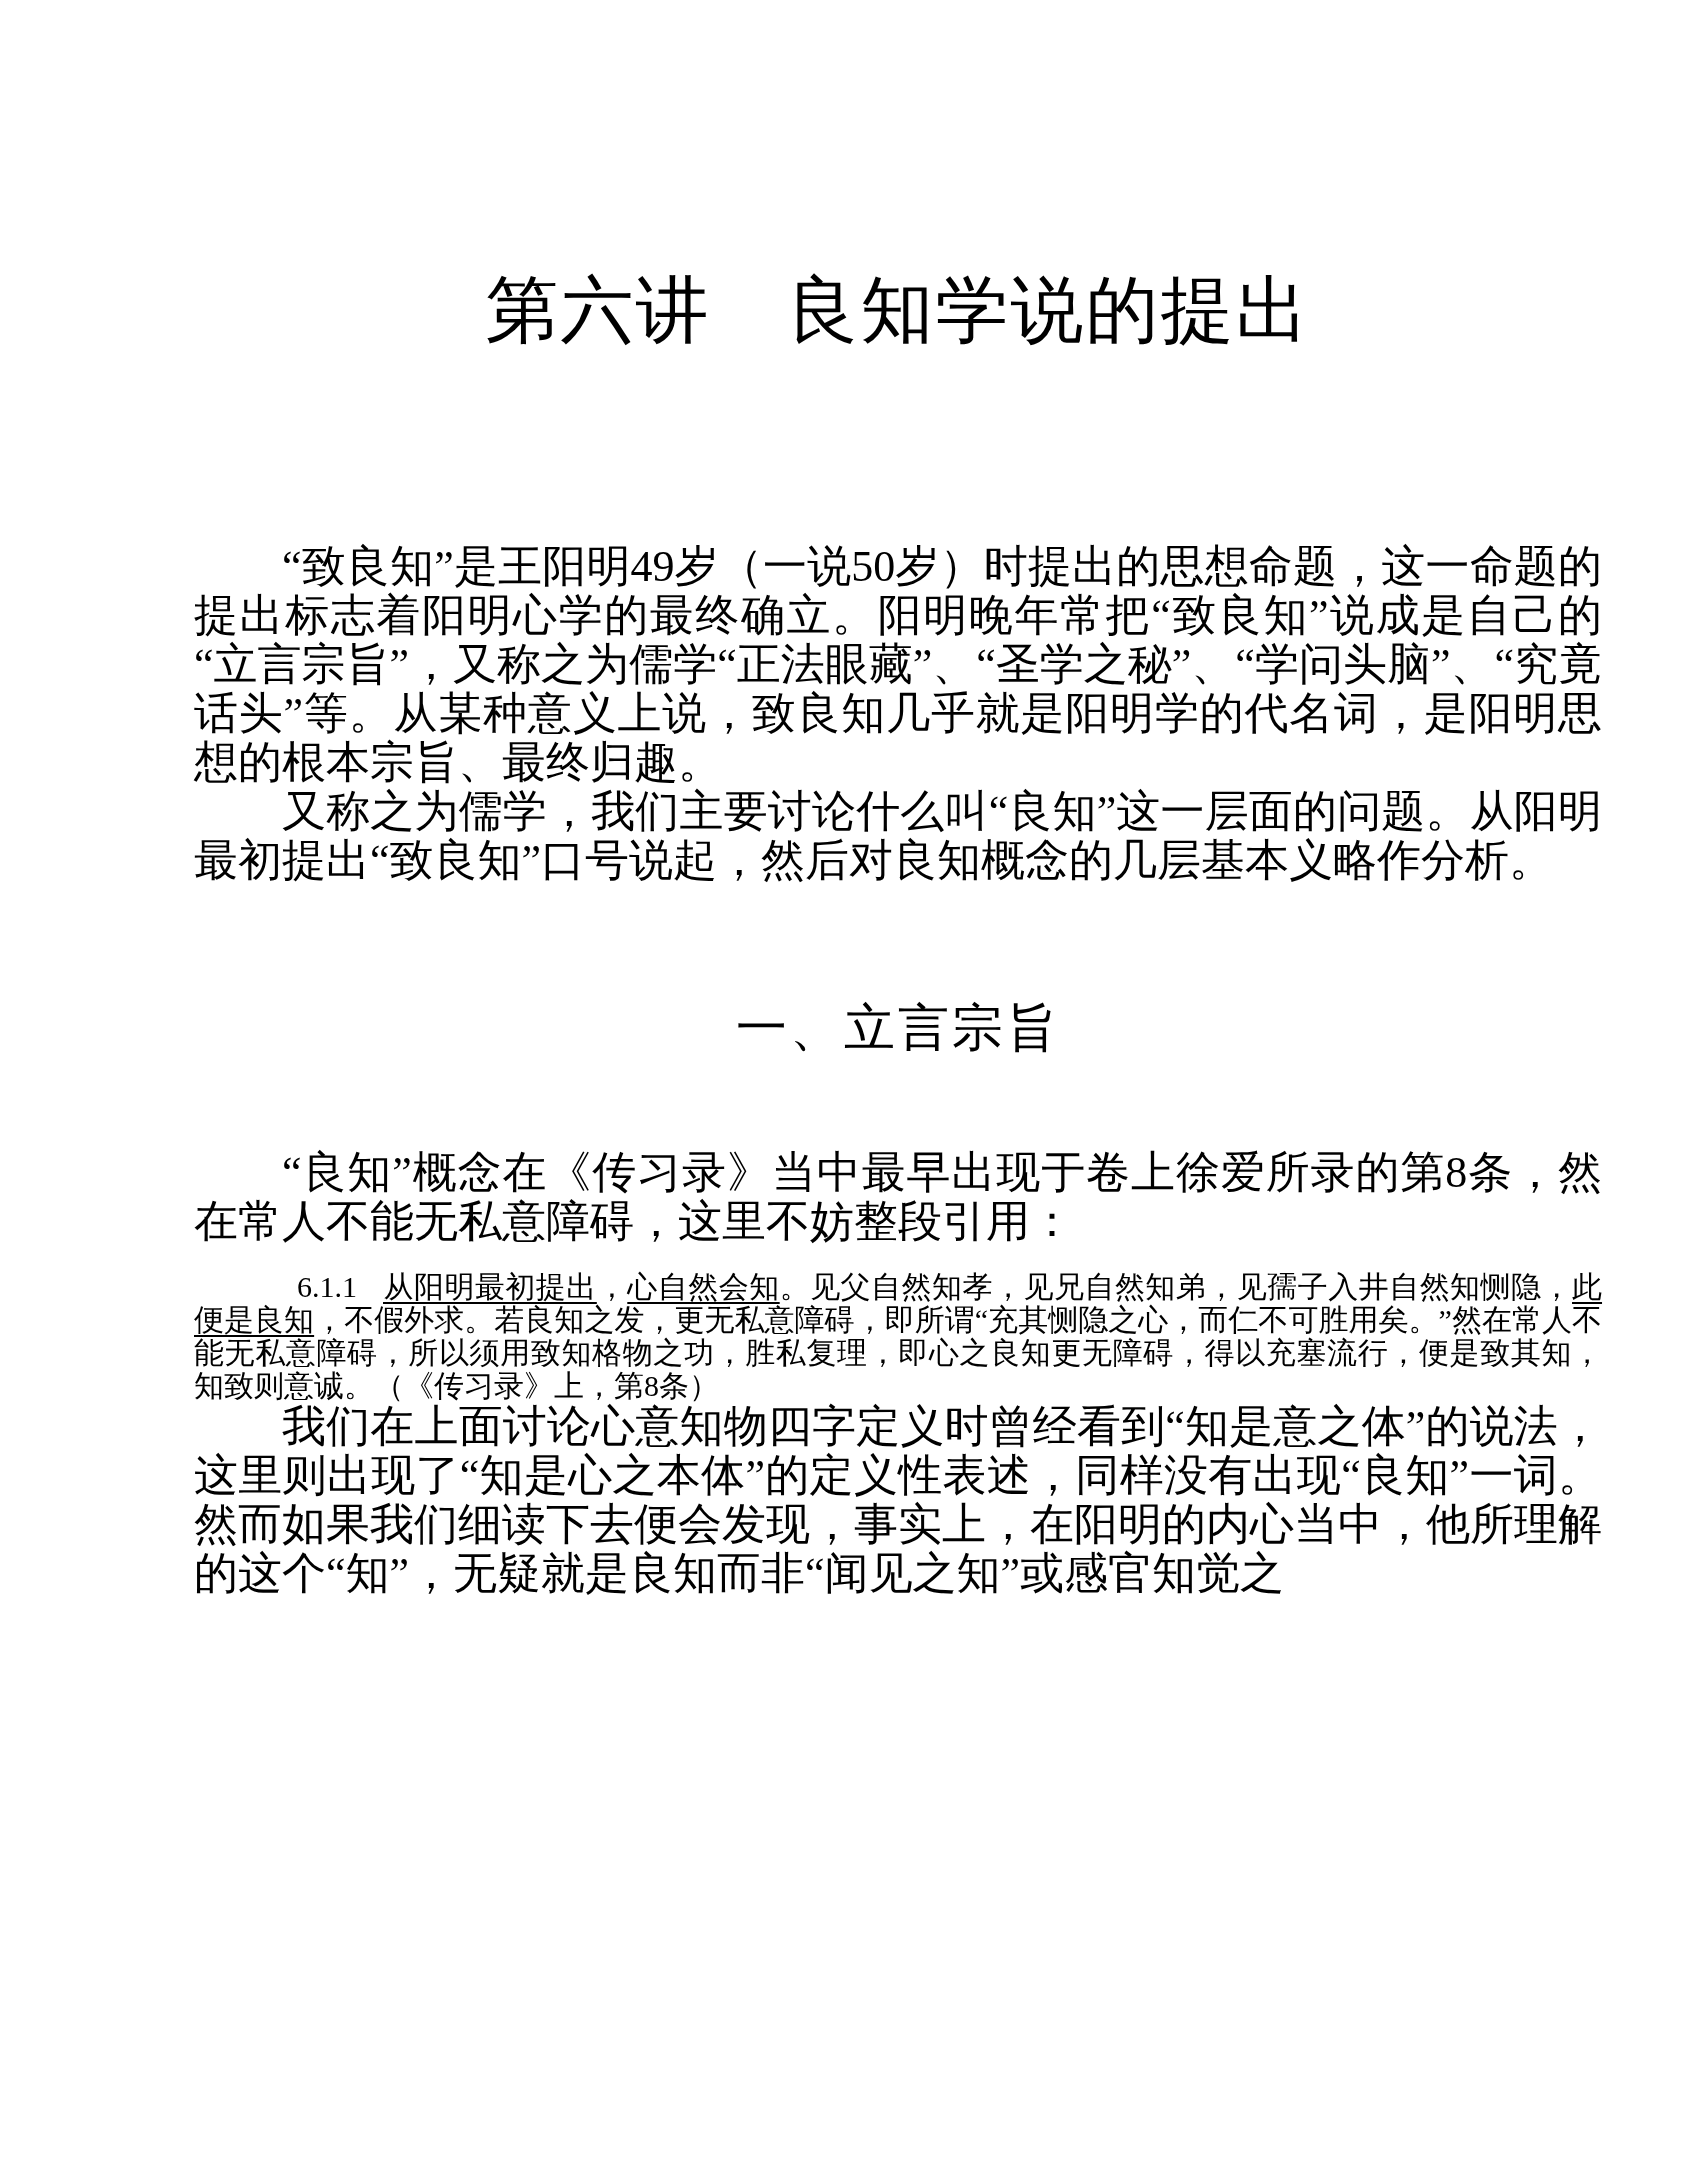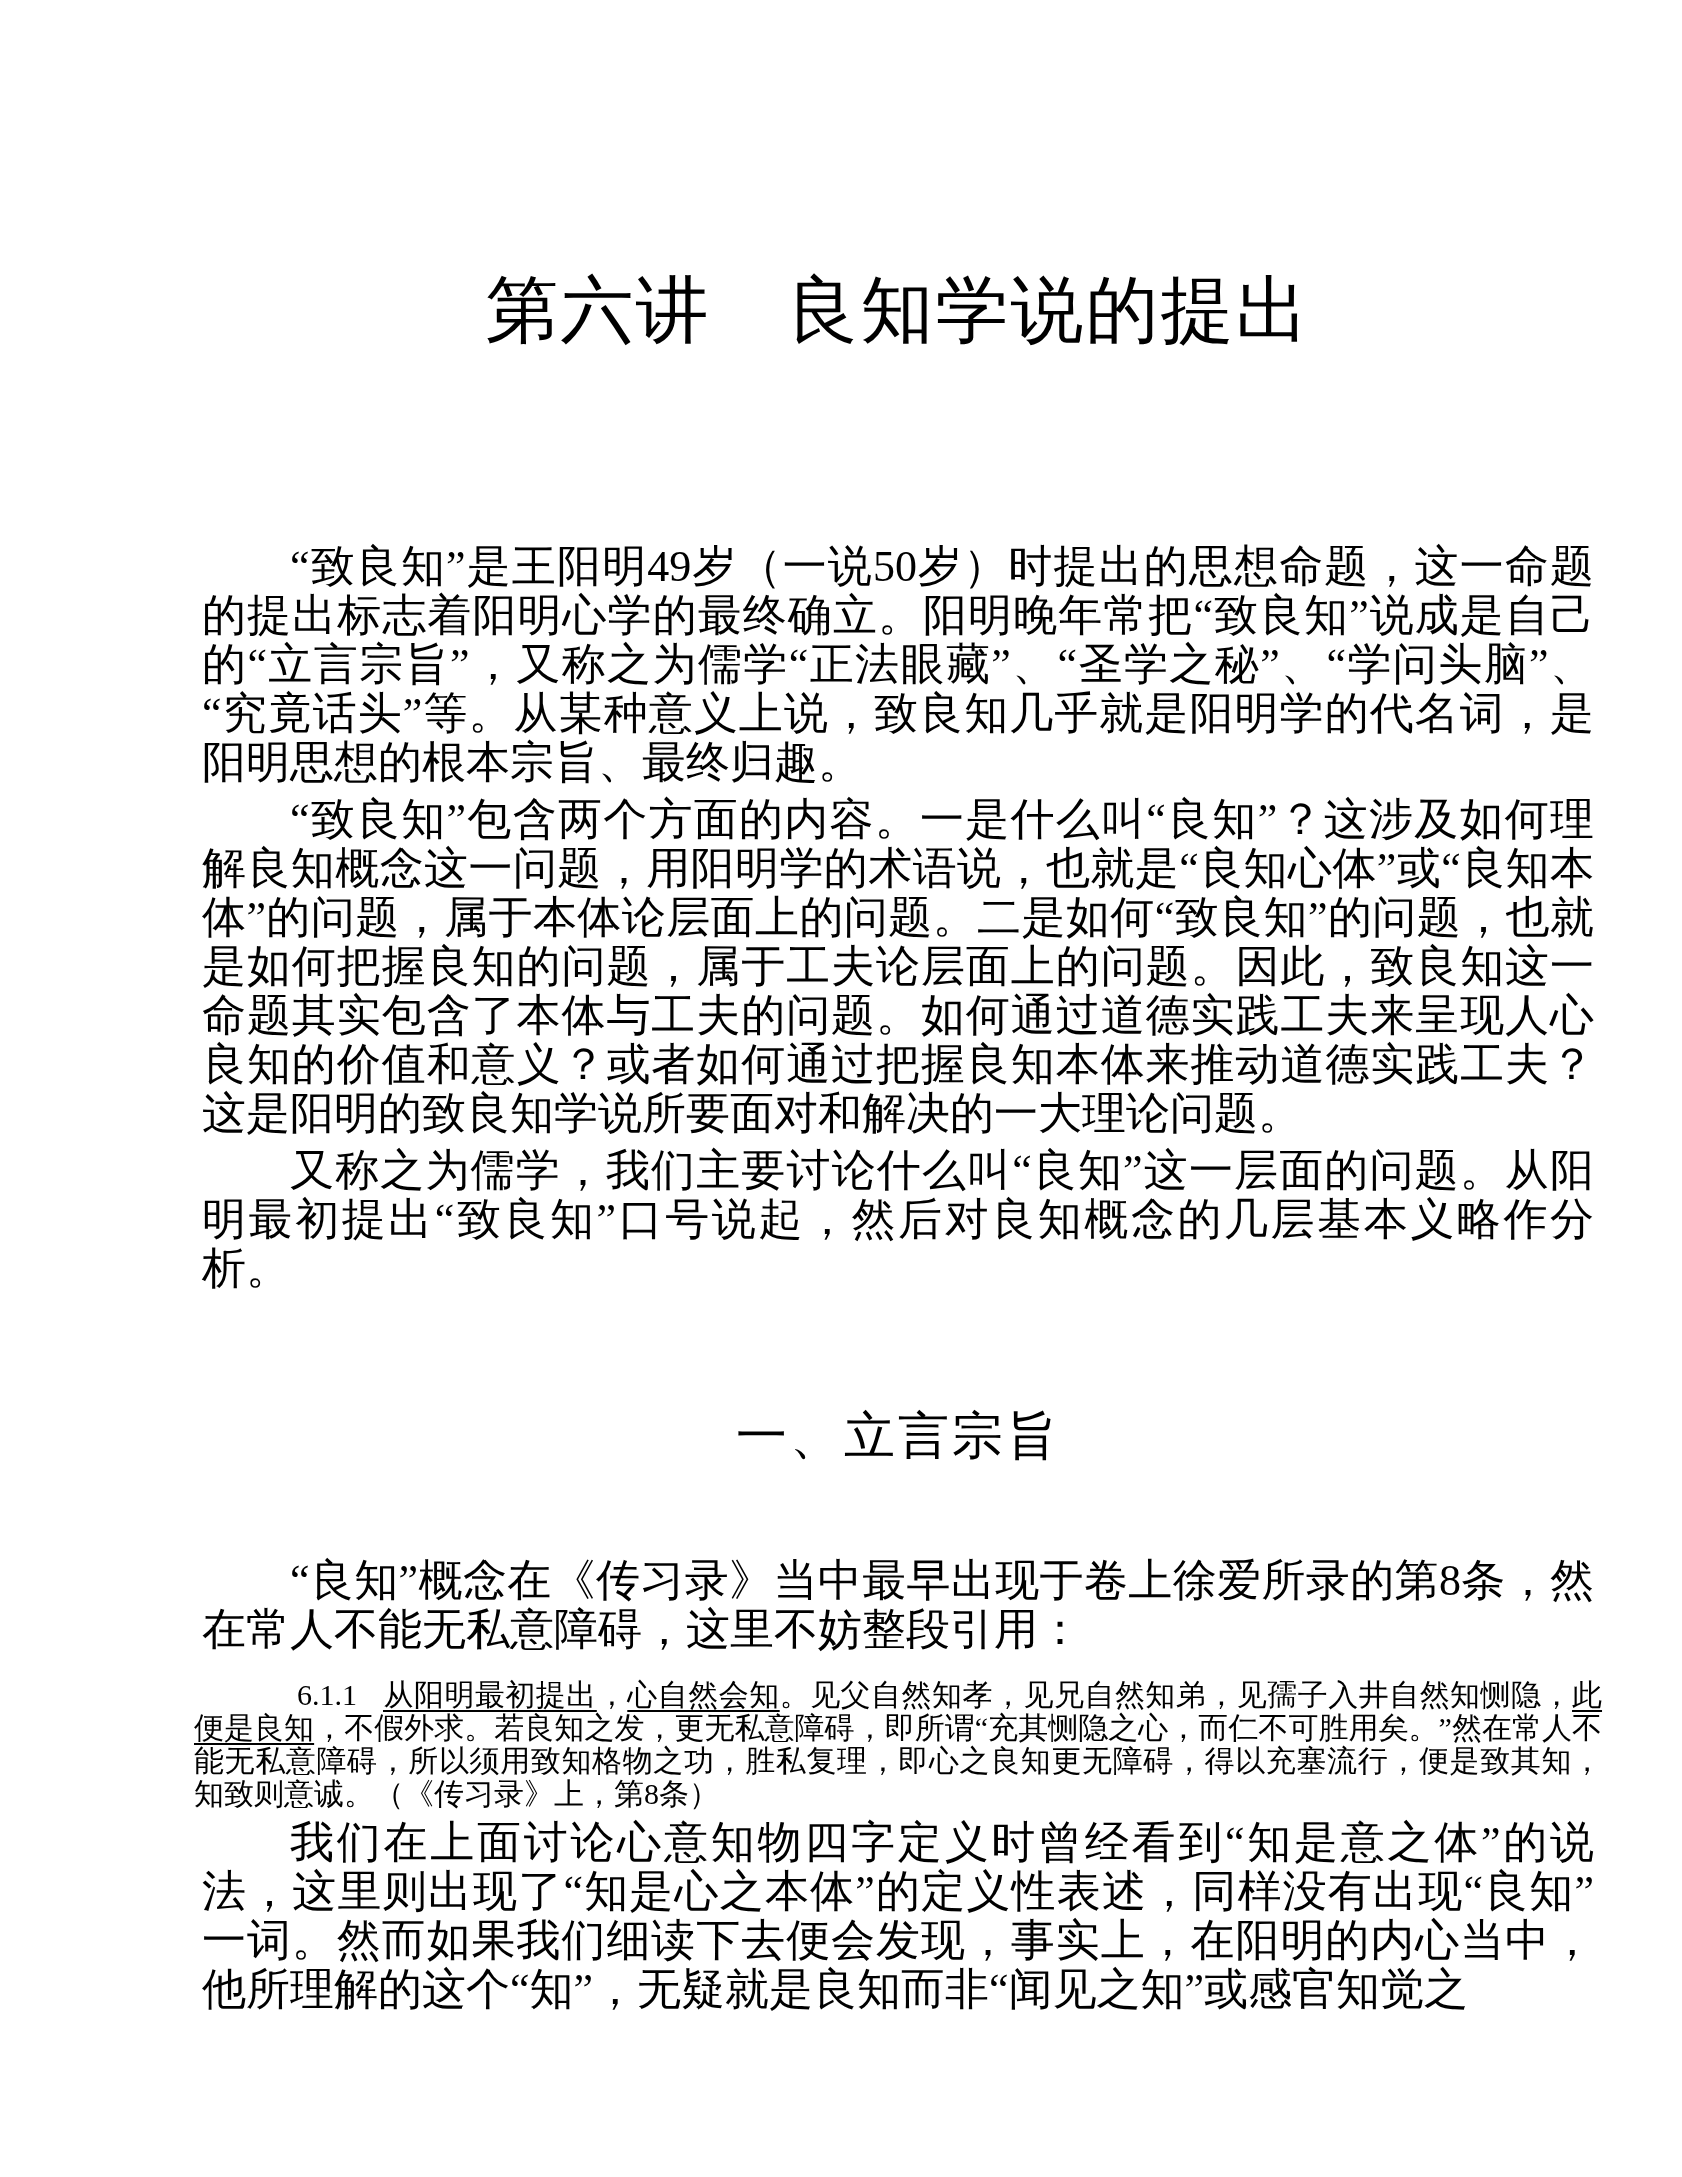--- a/index.html
+++ b/index.html
@@ -22,21 +22,21 @@
     text-align:center;
     margin:0 0 186px 0;
     letter-spacing:2px;
     white-space:nowrap;
   }
   p.body{
     font-size:44px;
     line-height:49px;
     text-align:justify;
     text-indent:2em;
-    margin:8px;
+    margin:0;
   }
   .section-heading{
     font-size:51px;
     font-weight:normal;
     line-height:65px;
     text-align:center;
     margin:111px 0 87px 0;
     letter-spacing:3px;
   }
   .quote{
@@ -61,21 +61,20 @@
 </style>
 </head>
 <body>
 
 <div class="page">
 
   <h1 class="chapter-title">第六讲　良知学说的提出</h1>
 
   <p class="body">“致良知”是王阳明49岁（一说50岁）时提出的思想命题，这一命题的提出标志着阳明心学的最终确立。阳明晚年常把“致良知”说成是自己的“立言宗旨”，又称之为儒学“正法眼藏”、“圣学之秘”、“学问头脑”、“究竟话头”等。从某种意义上说，致良知几乎就是阳明学的代名词，是阳明思想的根本宗旨、最终归趣。</p>
 
-  <p class="body">“致良知”包含两个方面的内容。一是什么叫“良知”？这涉及如何理解良知概念这一问题，用阳明学的术语说，也就是“良知心体”或“良知本体”的问题，属于本体论层面上的问题。二是如何“致良知”的问题，也就是如何把握良知的问题，属于工夫论层面上的问题。因此，致良知这一命题其实包含了本体与工夫的问题。如何通过道德实践工夫来呈现人心良知的价值和意义？或者如何通过把握良知本体来推动道德实践工夫？这是阳明的致良知学说所要面对和解决的一大理论问题。</p>
 
   <p class="body">又称之为儒学，我们主要讨论什么叫“良知”这一层面的问题。从阳明最初提出“致良知”口号说起，然后对良知概念的几层基本义略作分析。</p>
 
   <h2 class="section-heading">一、立言宗旨</h2>
 
   <p class="body">“良知”概念在《传习录》当中最早出现于卷上徐爱所录的第8条，然在常人不能无私意障碍，这里不妨整段引用：</p>
 
   <div class="quote">
     <span class="qlabel">6.1.1</span><span class="u">从阳明最初提出</span><span>，</span><span class="u">心自然会知</span><span>。见父自然知孝，见兄自然知弟，见孺子入井自然知恻隐，</span><span class="u">此便是良知</span><span>，不假外求。若良知之发，更无私意障碍，即所谓“充其恻隐之心，而仁不可胜用矣。”然在常人不能无私意障碍，所以须用致知格物之功，胜私复理，即心之良知更无障碍，得以充塞流行，便是致其知，知致则意诚。（《传习录》上，第8条）</span>
   </div>

